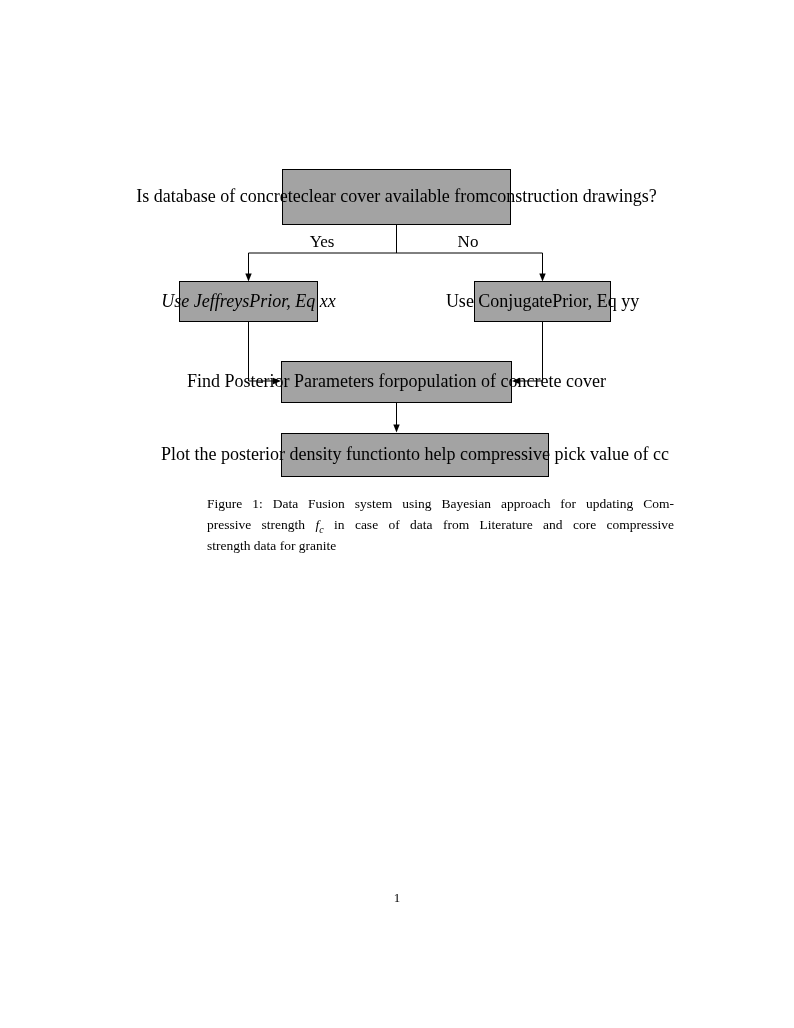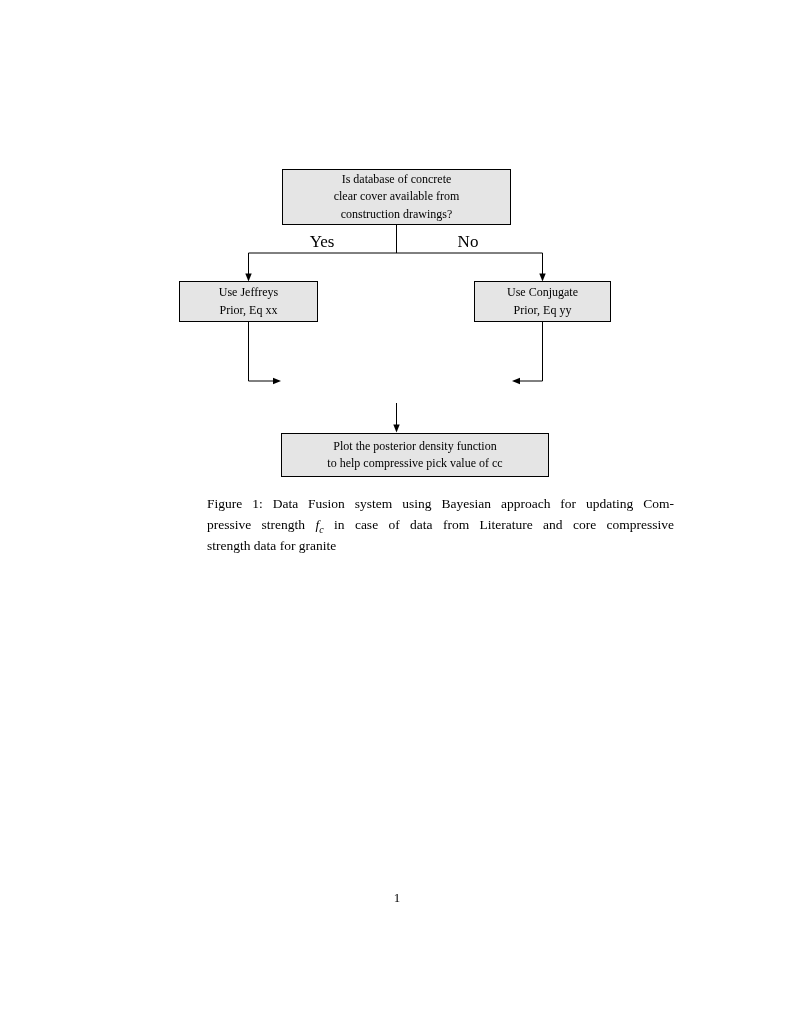--- a/index.html
+++ b/index.html
@@ -19,32 +19,32 @@
   .connectors {
     position: absolute;
     left: 0;
     top: 0;
     pointer-events: none;
   }
   .fc-box {
     position: absolute;
     box-sizing: border-box;
     border: 1px solid #000000;
-    background: #e5e5e5;
+    background: #a3a3a3;
     display: flex;
-    flex-direction: column;
+    flex-direction: row;
     align-items: center;
     justify-content: center;
     text-align: center;
-    font-size: 12px;
+    font-size: 18px;
     line-height: 17.5px;
     white-space: nowrap;
   }
   .box-decision  { left: 282px; top: 169px; width: 229px; height: 56px; }
-  .box-jeffreys  { left: 179px; top: 281px; width: 139px; height: 41px; }
+  .box-jeffreys  { left: 179px; top: 281px; width: 139px; height: 41px; font-style: italic; }
   .box-conjugate { left: 474px; top: 281px; width: 137px; height: 41px; }
   .box-posterior { left: 281px; top: 361px; width: 231px; height: 42px; }
   .box-plot      { left: 281px; top: 433px; width: 268px; height: 44px; }
   .branch-label {
     position: absolute;
     width: 44px;
     text-align: center;
     font-size: 17px;
     line-height: 16px;
   }
@@ -106,20 +106,24 @@
   <div class="fc-box box-jeffreys">
     <div>Use Jeffreys</div>
     <div>Prior, Eq xx</div>
   </div>
 
   <div class="fc-box box-conjugate">
     <div>Use Conjugate</div>
     <div>Prior, Eq yy</div>
   </div>
 
+  <div class="fc-box box-posterior">
+    <div>Find Posterior Parameters for</div>
+    <div>population of concrete cover</div>
+  </div>
 
   <div class="fc-box box-plot">
     <div>Plot the posterior density function</div>
     <div>to help compressive pick value of cc</div>
   </div>
 
   <div class="caption">
     <div class="cap-line cap-just">Figure 1: Data Fusion system using Bayesian approach for updating Com-</div>
     <div class="cap-line cap-just">
       <span>pressive strength</span>

